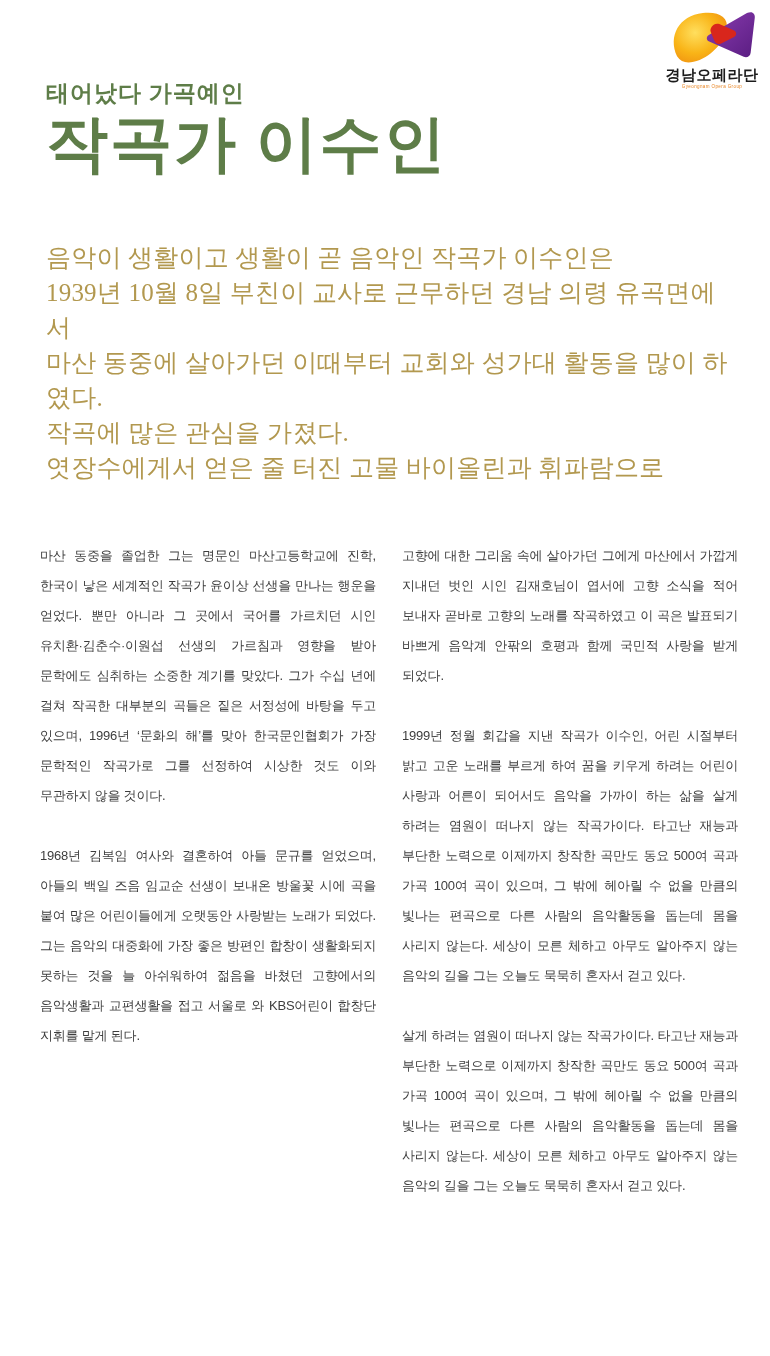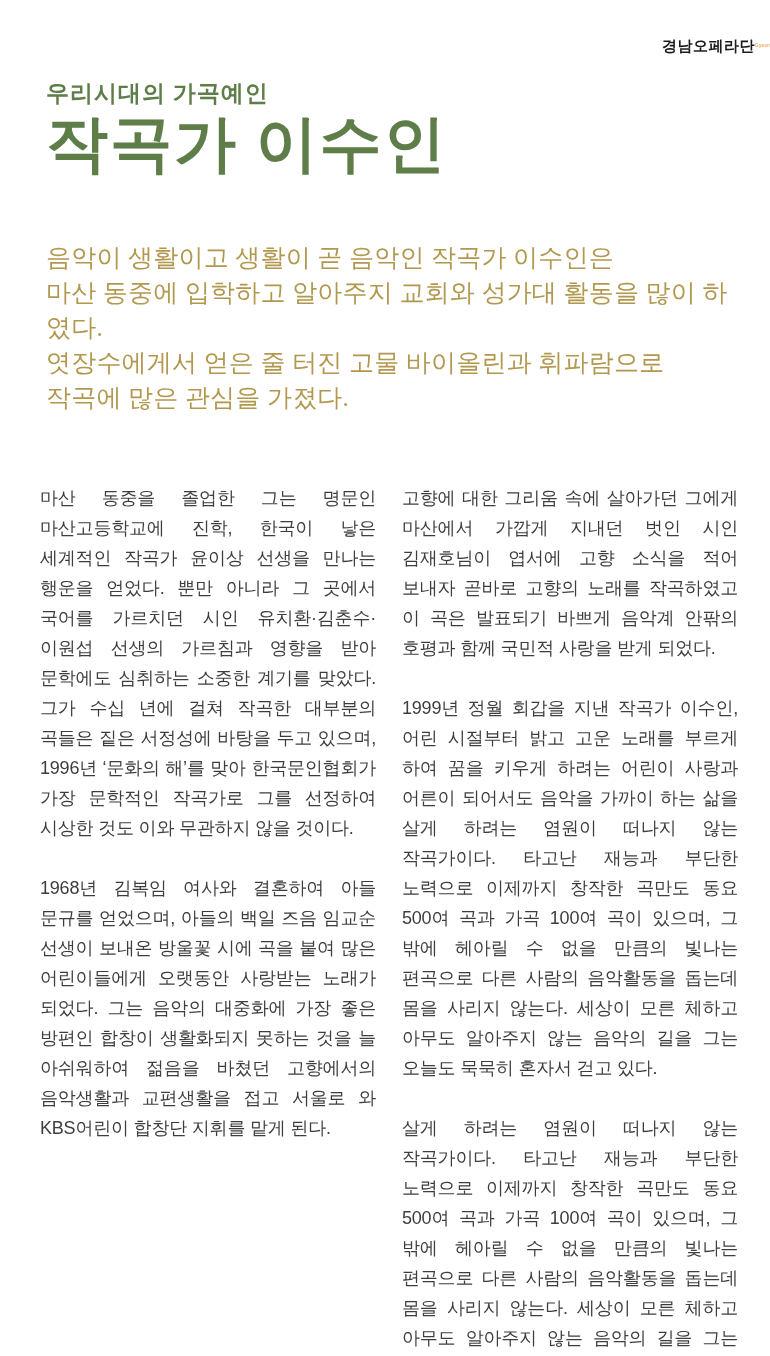--- a/index.html
+++ b/index.html
@@ -5,22 +5,22 @@
   html,body{margin:0;padding:0;}
   body{
     width:770px;height:1356px;
     background:#ffffff;
     position:relative;
     overflow:hidden;
     font-family:"Liberation Sans","DejaVu Sans",sans-serif;
   }
   
   .logo{
-    position:absolute;top:17px;right:8px;width:100px;
-    display:flex;flex-direction:row;align-items:center;
+    position:absolute;top:8px;right:8px;width:100px;
+    display:flex;flex-direction:column;align-items:center;
   }
   .logo-graphic{width:92px;height:58px;display:block;}
   .logo-orgname{
     font-family:"Liberation Serif","DejaVu Serif",serif;
     font-weight:bold;font-size:15px;color:#1b1b1b;
     letter-spacing:0.5px;line-height:1.1;margin-top:1px;white-space:nowrap;
   }
   .logo-subtext{
     font-size:4.5px;color:#e8821e;letter-spacing:0.4px;line-height:1.2;white-space:nowrap;
   }
@@ -42,22 +42,22 @@
     font-size:25px;line-height:35px;color:#b2984f;
     letter-spacing:0.2px;
   }
   
   .columns{
     display:flex;gap:26px;
     margin:56px 32px 0 40px;
   }
   .col{flex:1;min-width:0;}
   .col p{
-    margin:12px 0 30px 0;
-    font-size:18px;line-height:30px;color:#3d3d3d;
+    margin:0 0 30px 0;
+    font-size:13px;line-height:30px;color:#3d3d3d;
     text-align:justify;word-break:keep-all;
     letter-spacing:-0.2px;
   }
 </style>
 </head>
 <body>
 
 <div class="logo">
   <svg class="logo-graphic" viewBox="0 0 100 62" xmlns="http://www.w3.org/2000/svg" aria-hidden="true">
     <defs>
@@ -76,29 +76,30 @@
 
     <path d="M92,4 C95,4 97,7 96.5,10 L92,48 C91.5,52 88,54 84.5,52.5 L47,36 C43.5,34.5 43.5,30 47,28.5 L88,5 C89.3,4.3 90.7,4 92,4 Z" fill="url(#gp)"></path>
 
     <path d="M58,17 L74,24 C77,25.5 77,29.5 74,31 L60,38 C57,39.5 53.5,38 52.5,35 L48.5,25 C47.5,21 52,14.8 58,17 Z" fill="#d8261c"></path>
   </svg>
   <div class="logo-orgname">경남오페라단</div>
   <div class="logo-subtext">Gyeongnam Opera Group</div>
 </div>
 
 <div class="header">
-  <div class="eyebrow">우리시대의 가곡예인</div>
+  <div class="eyebrow">태어났다 가곡예인</div>
   <div class="page-title">작곡가 이수인</div>
 </div>
 
 <div class="intro">
   <div>음악이 생활이고 생활이 곧 음악인 작곡가 이수인은</div>
-  <div>마산 동중에 입학하고 알아주지 교회와 성가대 활동을 많이 하였다.</div>
+  <div>1939년 10월 8일 부친이 교사로 근무하던 경남 의령 유곡면에서</div>
+  <div>마산 동중에 살아가던 이때부터 교회와 성가대 활동을 많이 하였다.</div>
+  <div>작곡에 많은 관심을 가졌다.</div>
   <div>엿장수에게서 얻은 줄 터진 고물 바이올린과 휘파람으로</div>
-  <div>작곡에 많은 관심을 가졌다.</div>
 </div>
 
 <div class="columns">
   <div class="col">
     <p>마산 동중을 졸업한 그는 명문인 마산고등학교에 진학, 한국이 낳은 세계적인 작곡가 윤이상 선생을 만나는 행운을 얻었다. 뿐만 아니라 그 곳에서 국어를 가르치던 시인 유치환·김춘수·이원섭 선생의 가르침과 영향을 받아 문학에도 심취하는 소중한 계기를 맞았다. 그가 수십 년에 걸쳐 작곡한 대부분의 곡들은 짙은 서정성에 바탕을 두고 있으며, 1996년 ‘문화의 해’를 맞아 한국문인협회가 가장 문학적인 작곡가로 그를 선정하여 시상한 것도 이와 무관하지 않을 것이다.</p>
     <p>1968년 김복임 여사와 결혼하여 아들 문규를 얻었으며, 아들의 백일 즈음 임교순 선생이 보내온 방울꽃 시에 곡을 붙여 많은 어린이들에게 오랫동안 사랑받는 노래가 되었다. 그는 음악의 대중화에 가장 좋은 방편인 합창이 생활화되지 못하는 것을 늘 아쉬워하여 젊음을 바쳤던 고향에서의 음악생활과 교편생활을 접고 서울로 와 KBS어린이 합창단 지휘를 맡게 된다.</p>
   </div>
   <div class="col">
     <p>고향에 대한 그리움 속에 살아가던 그에게 마산에서 가깝게 지내던 벗인 시인 김재호님이 엽서에 고향 소식을 적어 보내자 곧바로 고향의 노래를 작곡하였고 이 곡은 발표되기 바쁘게 음악계 안팎의 호평과 함께 국민적 사랑을 받게 되었다.</p>
     <p>1999년 정월 회갑을 지낸 작곡가 이수인, 어린 시절부터 밝고 고운 노래를 부르게 하여 꿈을 키우게 하려는 어린이 사랑과 어른이 되어서도 음악을 가까이 하는 삶을 살게 하려는 염원이 떠나지 않는 작곡가이다. 타고난 재능과 부단한 노력으로 이제까지 창작한 곡만도 동요 500여 곡과 가곡 100여 곡이 있으며, 그 밖에 헤아릴 수 없을 만큼의 빛나는 편곡으로 다른 사람의 음악활동을 돕는데 몸을 사리지 않는다. 세상이 모른 체하고 아무도 알아주지 않는 음악의 길을 그는 오늘도 묵묵히 혼자서 걷고  있다.</p>

